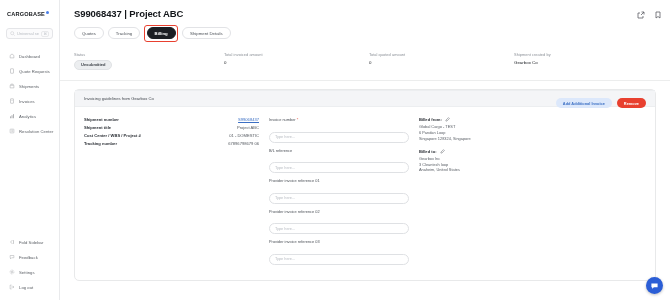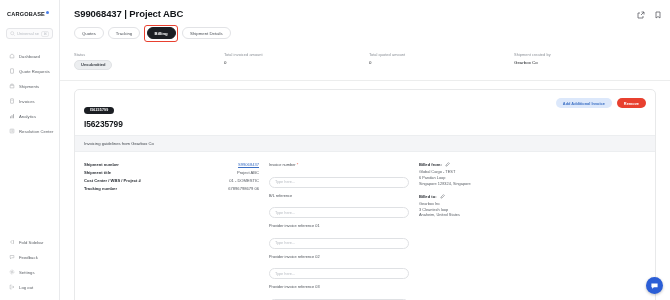--- a/index.html
+++ b/index.html
@@ -299,24 +299,20 @@
       </div>
       <div class="sb-col">
         <span class="sb-label">Shipment created by</span>
         <span class="sb-value">Gearbox Co</span>
       </div>
     </div>
 
     <div class="scroll">
       <section class="card">
 
-        <div class="card-top">
-          <span class="badge-dark">I56235799</span>
-          <div class="inv-no">I56235799</div>
-        </div>
 
         <div class="card-actions">
           <button class="btn btn-light">Add Additional Invoice</button>
           <button class="btn btn-danger">Remove</button>
         </div>
 
         <div class="guidelines">Invoicing guidelines from Gearbox Co</div>
 
         <div class="card-body">
 

